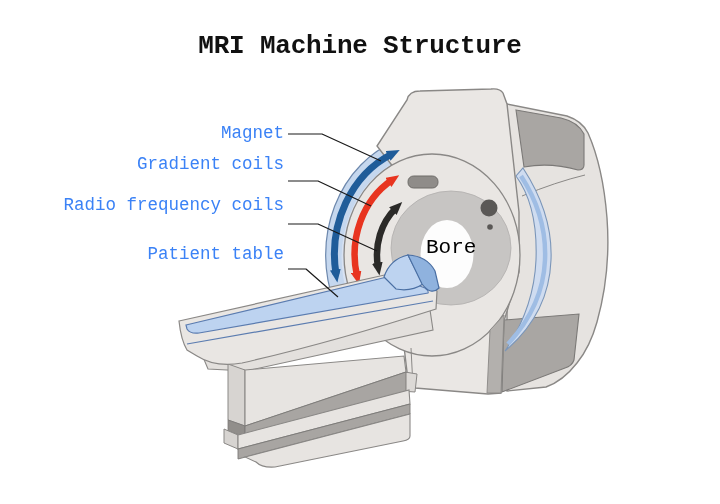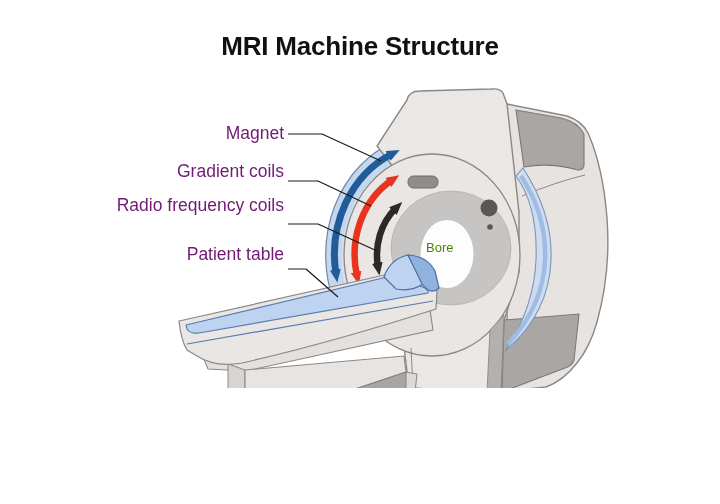--- a/index.html
+++ b/index.html
@@ -1,22 +1,22 @@
 <!DOCTYPE html>
 <html><head>
 <meta charset="utf-8">
 <style>
   html,body{margin:0;padding:0;background:#fff;}
-  #stage{position:relative;width:720px;height:388px;background:#fff;overflow:hidden;
-         font-family:Liberation Sans, sans-serif;}
+  #stage{position:relative;width:720px;height:504px;background:#fff;overflow:hidden;
+         font-family:Liberation Mono, monospace;}
   #art{position:absolute;left:0;top:0;}
   .title{position:absolute;left:0;right:0;top:31px;text-align:center;
          font-size:26px;font-weight:700;color:#111;letter-spacing:-0.2px;}
-  .lbl{position:absolute;right:436px;font-size:17.5px;color:#701a75;white-space:nowrap;line-height:21px;}
-  .lbl-bore{position:absolute;left:426px;top:237px;font-size:13px;color:#4d7c0f;line-height:21px;}
+  .lbl{position:absolute;right:436px;font-size:17.5px;color:#3b82f6;white-space:nowrap;line-height:21px;}
+  .lbl-bore{position:absolute;left:426px;top:237px;font-size:21px;color:#000000;line-height:21px;}
 </style>
 </head>
 <body>
 
 <div id="stage">
 
   <svg id="art" width="720" height="504" viewBox="0 0 720 504">
     <defs>
       <marker id="ah-blue" viewBox="0 0 12 10" refX="4" refY="5" markerWidth="13" markerHeight="11" orient="auto-start-reverse" markerUnits="userSpaceOnUse">
         <path d="M0,0 L12,5 L0,10 Z" fill="#1f5c99"></path>
@@ -92,18 +92,18 @@
       <polyline points="288,134 322,134 381,161"></polyline>
       <polyline points="288,181 318,181 371,206"></polyline>
       <polyline points="288,224 318,224 377,251"></polyline>
       <polyline points="288,269 306,269 338,297"></polyline>
     </g>
   </svg>
 
   <div class="title">MRI Machine Structure</div>
 
   <div class="lbl" style="top:123px">Magnet</div>
-  <div class="lbl" style="top:161px">Gradient coils</div>
+  <div class="lbl" style="top:154px">Gradient coils</div>
   <div class="lbl" style="top:195px">Radio frequency coils</div>
   <div class="lbl" style="top:244px">Patient table</div>
   <div class="lbl-bore">Bore</div>
 
 </div>
 
 </body></html>

